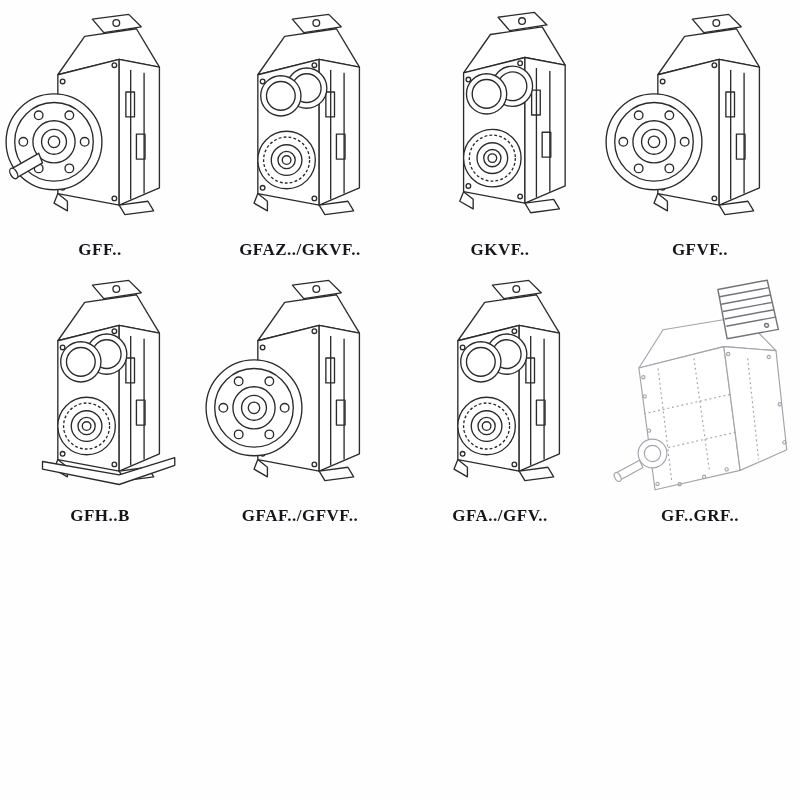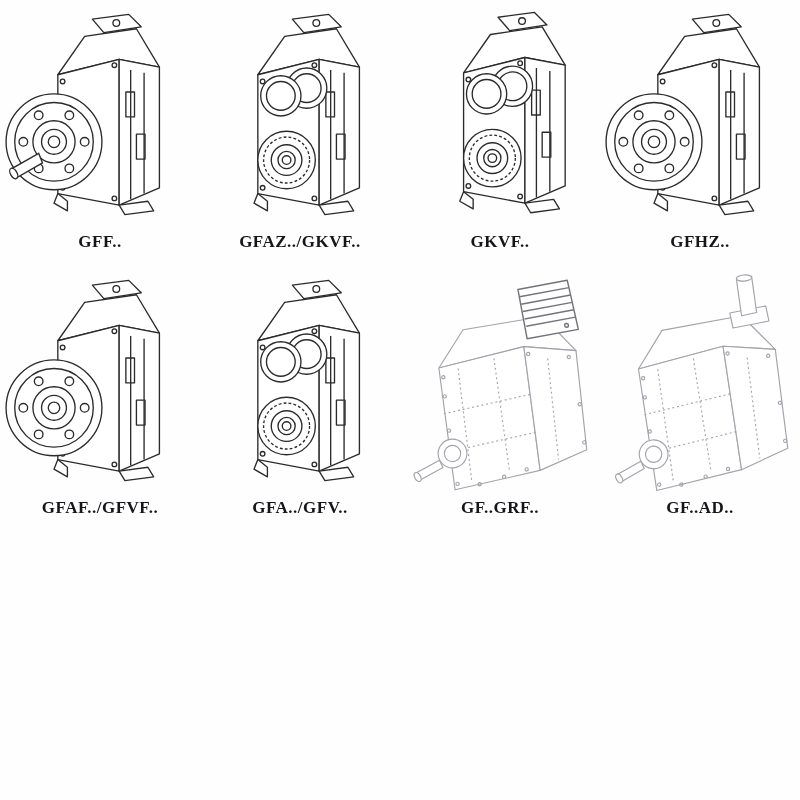--- a/index.html
+++ b/index.html
@@ -1,21 +1,21 @@
 <!DOCTYPE html>
 <html><head>
 <meta charset="utf-8">
 <style>
   html,body{margin:0;padding:0;background:#ffffff;}
   .page{width:800px;height:800px;background:#fefefe;overflow:hidden;
         font-family:"Liberation Serif","DejaVu Serif",serif;}
   .grid{display:grid;grid-template-columns:repeat(4,200px);
         grid-template-rows:266px 266px 268px;width:800px;height:800px;}
   .cell{display:flex;flex-direction:column;align-items:center;
-        justify-content:flex-start;margin:0;padding:0 0 6px 0;}
+        justify-content:space-between;margin:0;padding:0 0 6px 0;}
   .cell svg{display:block;}
   .label{font-weight:bold;font-size:17px;color:#15151a;letter-spacing:.5px;
          margin-top:2px;white-space:nowrap;}
   .cell:nth-child(11) .label,.cell:nth-child(12) .label{font-size:17px;}
   .cell:nth-child(12){border:1px solid #d8d8d8;}
   .defs-holder{position:absolute;width:0;height:0;overflow:hidden;}
 </style>
 </head>
 <body>
 
@@ -178,24 +178,32 @@
         </g>
       </svg>
       <figcaption class="label">GKVF..</figcaption>
     </figure>
 
     <figure class="cell">
       <svg width="196" height="230" viewBox="0 0 200 240">
         <use href="#g-housing-solid"></use>
         <use href="#g-flange"></use>
       </svg>
-      <figcaption class="label">GFHZ..</figcaption>
-    </figure>
-
-
+      <figcaption class="label">GFVF..</figcaption>
+    </figure>
+
+
+    <figure class="cell">
+      <svg width="196" height="230" viewBox="0 0 200 240">
+        <use href="#g-housing-solid"></use>
+        <use href="#g-base"></use>
+        <use href="#g-bores"></use>
+      </svg>
+      <figcaption class="label">GFH..B</figcaption>
+    </figure>
 
 
 
     <figure class="cell">
       <svg width="196" height="230" viewBox="0 0 200 240">
         <use href="#g-housing-solid"></use>
         <use href="#g-flange"></use>
       </svg>
       <figcaption class="label">GFAF../GFVF..</figcaption>
     </figure>
@@ -211,24 +219,15 @@
     <figure class="cell">
       <svg width="196" height="230" viewBox="0 0 200 240">
         <g transform="rotate(-4 100 130)">
           <use href="#g-housing-light"></use>
           <use href="#g-grf"></use>
         </g>
       </svg>
       <figcaption class="label">GF..GRF..</figcaption>
     </figure>
 
-    <figure class="cell">
-      <svg width="196" height="230" viewBox="0 0 200 240">
-        <g transform="rotate(-5 100 130)">
-          <use href="#g-housing-light"></use>
-          <use href="#g-adshaft"></use>
-        </g>
-      </svg>
-      <figcaption class="label">GF..AD..</figcaption>
-    </figure>
 
   </div>
 </div>
 
 </body></html>

